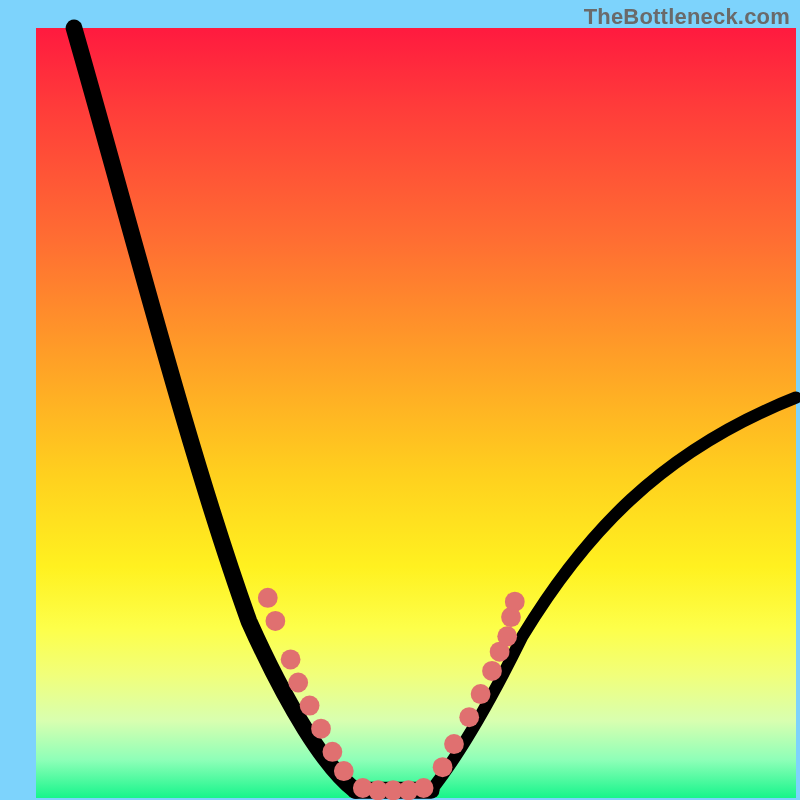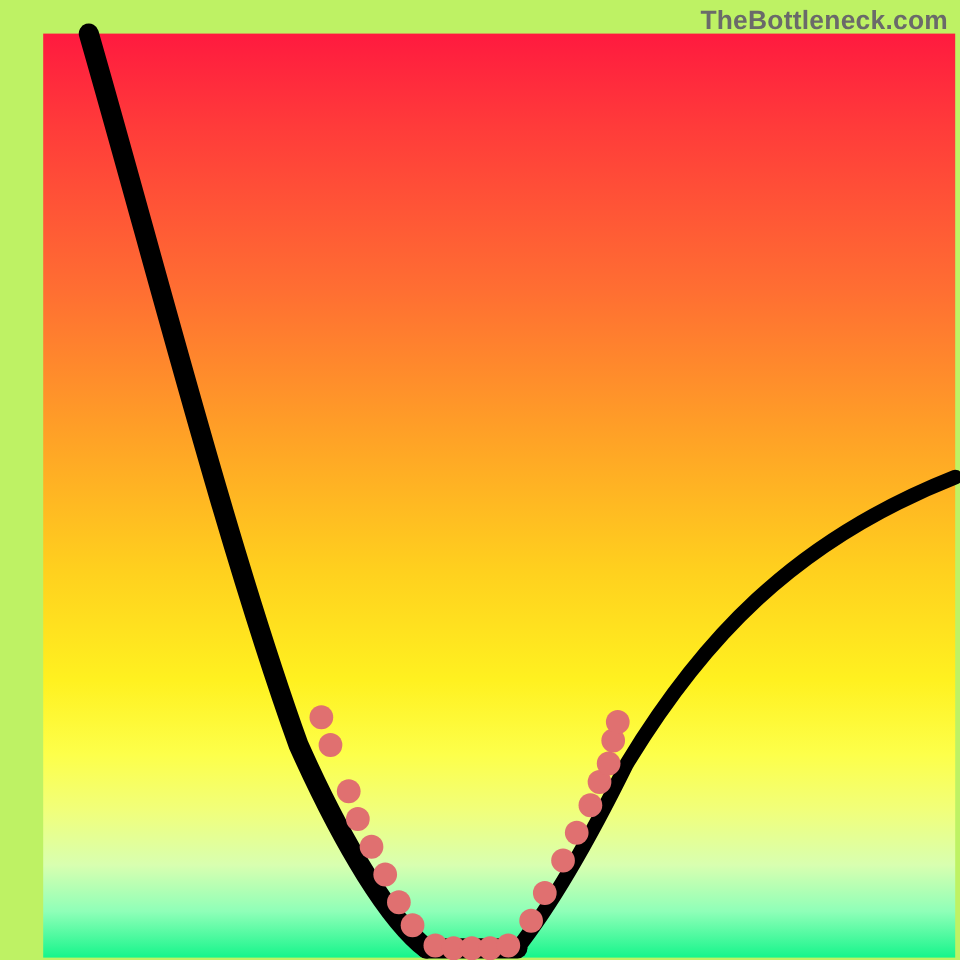--- a/index.html
+++ b/index.html
@@ -8,21 +8,21 @@
     width: 800px;
     height: 800px;
     background: #000;
     overflow: hidden;
     font-family: Arial, Helvetica, sans-serif;
   }
   .outer {
     position: relative;
     width: 800px;
     height: 800px;
-    background: #bef264;
+    background: #7dd3fc;
   }
   .watermark {
     position: absolute;
     top: 4px;
     right: 10px;
     color: #6a6a6a;
     font-size: 22px;
     font-weight: 600;
     letter-spacing: 0.2px;
     z-index: 10;

